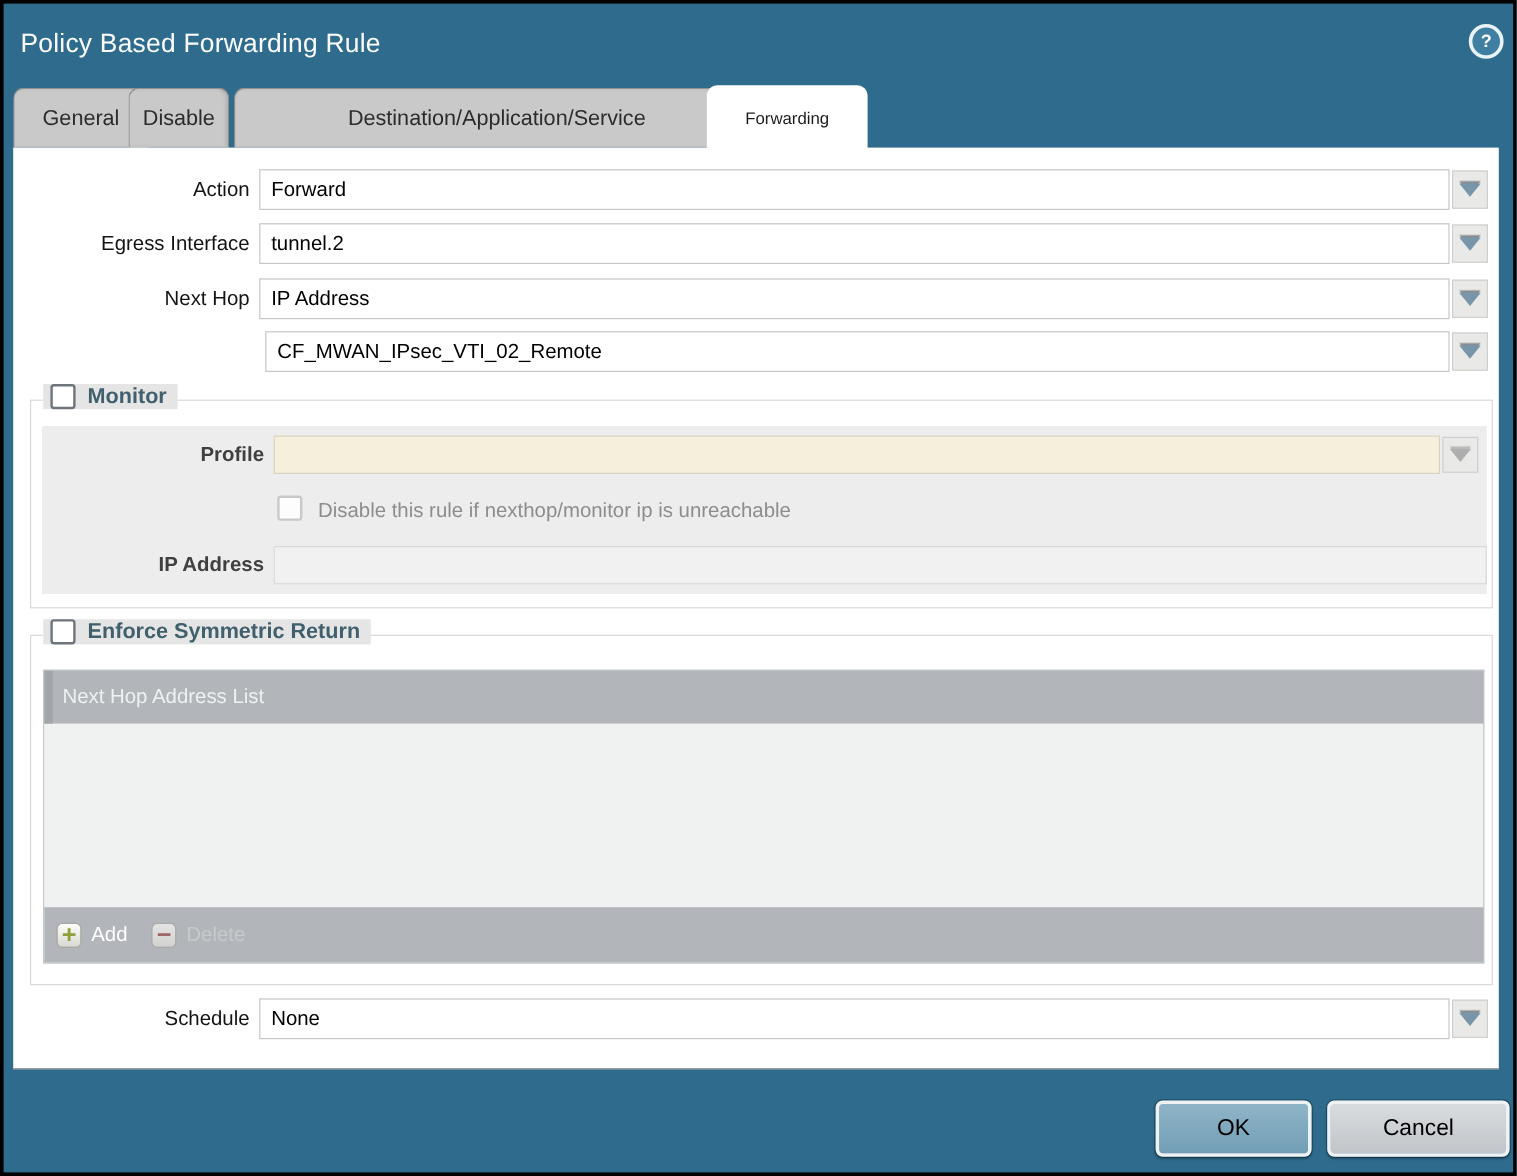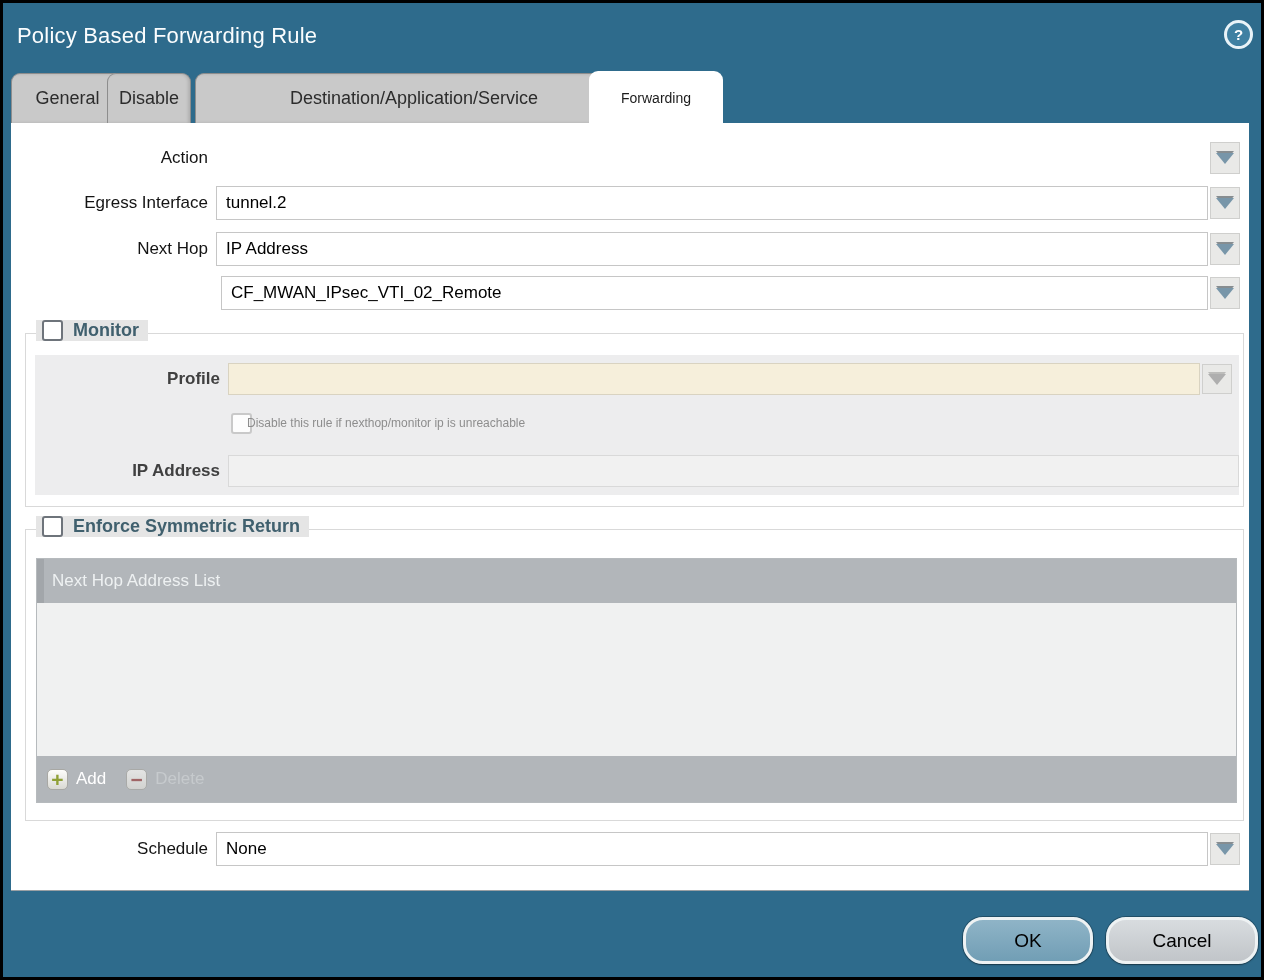--- a/index.html
+++ b/index.html
@@ -82,21 +82,21 @@
   #lbl-ip      { top:338px; }
 
   #f-profile { position:absolute; left:217px; top:240px; width:972px; height:32px;
                background:#f6efdb; border:1px solid #d9d3c1; }
   #f-ip      { position:absolute; left:217px; top:332px; width:1011px; height:32px;
                background:#f1f1f1; border:1px solid #d9d9d9; }
 
   .cb-dim { position:absolute; width:21px; height:21px; background:#fdfdfd;
             border:2px solid #c9c9c9; border-radius:3px; }
   #cb-disable { left:220px; top:290px; }
-  #lbl-disable { position:absolute; left:236px; top:293px; font-size:12px; color:#8d8d8d; }
+  #lbl-disable { position:absolute; left:254px; top:293px; font-size:17px; color:#8d8d8d; }
 
   
   .nh-table { position:absolute; left:25px; top:435px; width:1201px; height:245px;
               border:1px solid #b6babd;text-align:right; }
   .nh-header { position:relative; height:44px; background:#b2b6ba; color:#eef1f2;
                font-size:17px; display:flex; align-items:center; padding-left:15px; }
   .nh-header::before { content:""; position:absolute; left:0; top:0; bottom:0;
                        width:7px; background:#a2a6aa; }
   .nh-body { height:153px; background:#f0f1f1; }
   .nh-footer { height:46px; background:#b2b6ba; display:flex; align-items:center;
@@ -106,21 +106,21 @@
              background:linear-gradient(#fdfdfb,#d9d9d3); display:flex;
              align-items:center; justify-content:center; font-weight:bold; }
   #btn-add .icon-sq { color:#8fa036; font-size:21px; line-height:19px; }
   #btn-add .tbl-label { color:#fff; }
   #btn-delete { cursor:default; }
   #btn-delete .icon-sq { color:#9c5252; font-size:21px; line-height:17px; opacity:.8;
                          background:linear-gradient(#f0f0ee,#dadad6); }
   #btn-delete .tbl-label { color:#c6cacd; }
 
   
-  .btn { position:absolute; top:914px; height:47px; border-radius:20px;
+  .btn { position:absolute; top:914px; height:47px; border-radius:6px;
          border:3px solid #eef2f3; display:flex; align-items:center; justify-content:center;
          font-size:19px; color:#000; cursor:pointer;
          box-shadow:0 0 0 1px rgba(0,0,0,.25), 0 1px 2px rgba(0,0,0,.3); }
   #btn-ok     { left:960px;  width:130px; background:linear-gradient(#8fb4c7,#719eb5); }
   #btn-cancel { left:1103px; width:152px; background:linear-gradient(#d8dcdf,#c1c5c9); }
 </style>
 </head>
 <body>
 
 <div class="frame">
@@ -137,20 +137,23 @@
   <div class="tab" id="tab-dest">
     <span>Destination/Application/Service</span>
   </div>
   <div class="tab" id="tab-forwarding">
     <span>Forwarding</span>
   </div>
 
   <div class="content">
 
     <div class="row-label" id="lbl-action">Action</div>
+    <div class="combo" id="f-action">
+      <span>Forward</span>
+    </div>
     <div class="arrow-btn" id="a-action">
       <span class="tri"></span>
     </div>
 
     <div class="row-label" id="lbl-egress">Egress Interface</div>
     <div class="combo" id="f-egress">
       <span>tunnel.2</span>
     </div>
     <div class="arrow-btn" id="a-egress">
       <span class="tri"></span>

